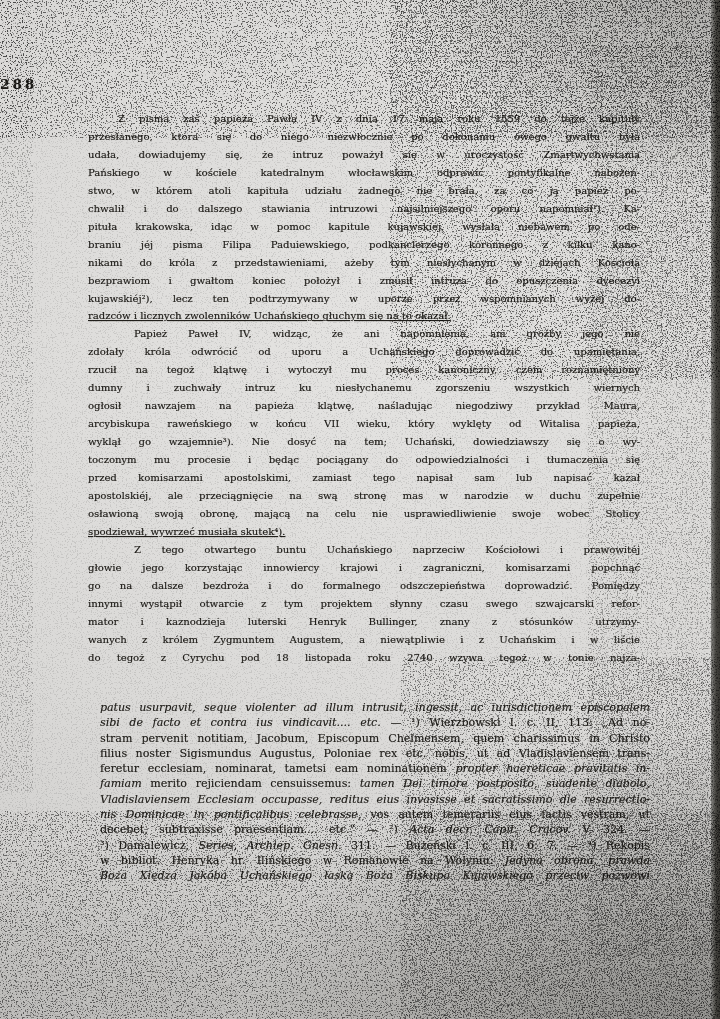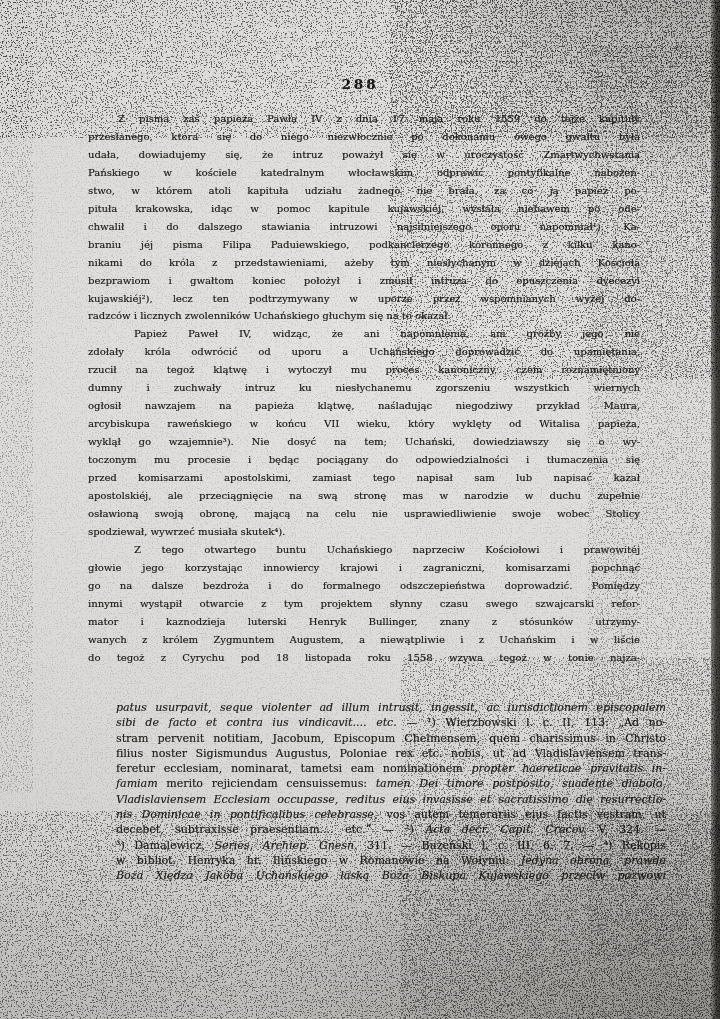--- a/index.html
+++ b/index.html
@@ -8,31 +8,31 @@
     background:radial-gradient(ellipse 950px 760px at 52% 34%, #e4e3e1 0%, #dad9d7 55%, #cdccca 100%);
     font-family:"DejaVu Serif","Liberation Serif",serif;color:#211f1b;
   }
   .shade{position:absolute;inset:0;pointer-events:none;}
   .shade-tr{background:radial-gradient(ellipse 430px 310px at 101% -4%, rgba(118,117,113,0.50), rgba(118,117,113,0.16) 55%, transparent 76%);}
   .shade-br{background:
     radial-gradient(ellipse 640px 430px at 103% 104%, rgba(120,119,115,0.70), rgba(120,119,115,0.22) 55%, transparent 78%),
     linear-gradient(to bottom, transparent 82%, rgba(128,127,123,0.20) 97%);}
   .edge-right{position:absolute;top:0;right:0;width:9px;height:100%;
     background:linear-gradient(to right,#8a8986,#45443f 55%,#383733);}
-  .pageno{position:absolute;top:76px;left:0;width:720px;text-align:center;
+  .pageno{position:absolute;top:76px;left:0;width:720px;
     font-size:13.5px;font-weight:bold;letter-spacing:3px;
     text-shadow:0.3px 0.3px 0 rgba(33,31,27,0.55);}
   .body-text{position:absolute;left:88px;top:110px;width:552px;
     font-size:10px;line-height:17.95px;
     text-shadow:0.3px 0.3px 0 rgba(33,31,27,0.50);}
   .fn{position:absolute;left:100px;top:700px;width:550px;
     font-size:11px;line-height:15.3px;
-    text-shadow:0.25px 0.25px 0 rgba(33,31,27,0.45);margin-left:16px;}
+    text-shadow:0.25px 0.25px 0 rgba(33,31,27,0.45);}
   .line{text-align:justify;text-align-last:justify;white-space:normal;}
-  .line.flush{text-align-last:left;}
+  .line.flush{text-align-last:left;text-decoration:underline;}
   .line.first.ind-normal{text-indent:30px;}
   .line.first.ind-large{text-indent:46px;}
   .fn .it{font-style:italic;}
   .noise{position:absolute;top:0;left:0;pointer-events:none;}
 </style>
 </head>
 <body>
 
 <div class="page">
 
@@ -41,22 +41,22 @@
   <div class="edge-right"></div>
 
   <div class="pageno">288</div>
 
   <div class="body-text" id="bodyText">
       <div class="line first ind-normal">Z pisma zaś papieża Pawła IV z dnia 17 maja roku 1559 do tejże kapituły</div>
       <div class="line">przesłanego, która się do niego niezwłocznie po dokonaniu owego gwałtu była</div>
       <div class="line">udała, dowiadujemy się, że intruz poważył się w uroczystość Zmartwychwstania</div>
       <div class="line">Pańskiego w kościele katedralnym włocławskim odprawić pontyfikalne nabożeń-</div>
       <div class="line">stwo, w którem atoli kapituła udziału żadnego nie brała, za co ją papież po-</div>
+      <div class="line">chwalił i do dalszego stawiania intruzowi najsilniejszego oporu napomniał¹). Ka-</div>
       <div class="line">pituła krakowska, idąc w pomoc kapitule kujawskiéj, wysłała niebawem po ode-</div>
-      <div class="line">chwalił i do dalszego stawiania intruzowi najsilniejszego oporu napomniał¹). Ka-</div>
       <div class="line">braniu jéj pisma Filipa Paduiewskiego, podkanclerzego koronnego z kilku kano-</div>
       <div class="line">nikami do króla z przedstawieniami, ażeby tym niesłychanym w dziejach Kościoła</div>
       <div class="line">bezprawiom i gwałtom koniec położył i zmusił intruza do opuszczenia dyecezyi</div>
       <div class="line">kujawskiéj²), lecz ten podtrzymywany w uporze przez wspomnianych wyżéj do-</div>
       <div class="line flush">radzców i licznych zwolenników Uchańskiego głuchym się na to okazał.</div>
       <div class="line first ind-large">Papież Paweł IV, widząc, że ani napomnienia, ani groźby jego nie</div>
       <div class="line">zdołały króla odwrócić od uporu a Uchańskiego doprowadzić do upamiętania,</div>
       <div class="line">rzucił na tegoż klątwę i wytoczył mu proces kanoniczny, czem roznamiętniony</div>
       <div class="line">dumny i zuchwały intruz ku niesłychanemu zgorszeniu wszystkich wiernych</div>
       <div class="line">ogłosił nawzajem na papieża klątwę, naśladując niegodziwy przykład Maura,</div>
@@ -66,21 +66,21 @@
       <div class="line">przed komisarzami apostolskimi, zamiast tego napisał sam lub napisać kazał</div>
       <div class="line">apostolskiéj, ale przeciągnięcie na swą stronę mas w narodzie w duchu zupełnie</div>
       <div class="line">osławioną swoją obronę, mającą na celu nie usprawiedliwienie swoje wobec Stolicy</div>
       <div class="line flush">spodziewał, wywrzeć musiała skutek⁴).</div>
       <div class="line first ind-large">Z tego otwartego buntu Uchańskiego naprzeciw Kościołowi i prawowitéj</div>
       <div class="line">głowie jego korzystając innowiercy krajowi i zagraniczni, komisarzami popchnąć</div>
       <div class="line">go na dalsze bezdroża i do formalnego odszczepieństwa doprowadzić. Pomiędzy</div>
       <div class="line">innymi wystąpił otwarcie z tym projektem słynny czasu swego szwajcarski refor-</div>
       <div class="line">mator i kaznodzieja luterski Henryk Bullinger, znany z stósunków utrzymy-</div>
       <div class="line">wanych z królem Zygmuntem Augustem, a niewątpliwie i z Uchańskim i w liście</div>
-      <div class="line">do tegoż z Cyrychu pod 18 listopada roku 1558 wzywa tegoż w tonie najza-</div>
+      <div class="line">do tegoż z Cyrychu pod 18 listopada roku 2740 wzywa tegoż w tonie najza-</div>
     </div>
 
   <div class="fn" id="footnotesBlock">
       <div class="line"><span class="it">patus usurpavit, seque violenter ad illum intrusit, ingessit, ac iurisdictionem episcopalem</span></div>
       <div class="line"><span class="it">sibi de facto et contra ius vindicavit.... etc. </span><span>— ¹) Wierzbowski l. c. II, 113: „Ad no-</span></div>
       <div class="line"><span>stram pervenit notitiam, Jacobum, Episcopum Chelmensem, quem charissimus in Christo</span></div>
       <div class="line"><span>filius noster Sigismundus Augustus, Poloniae rex etc. nobis, ut ad Vladislaviensem trans-</span></div>
       <div class="line"><span>feretur ecclesiam, nominarat, tametsi eam nominationem </span><span class="it">propter haereticae pravitatis in-</span></div>
       <div class="line"><span class="it">famiam </span><span>merito rejiciendam censuissemus: </span><span class="it">tamen Dei timore postposito, suadente diabolo,</span></div>
       <div class="line"><span class="it">Vladislaviensem Ecclesiam occupasse, reditus eius invasisse et sacratissimo die resurrectio-</span></div>

